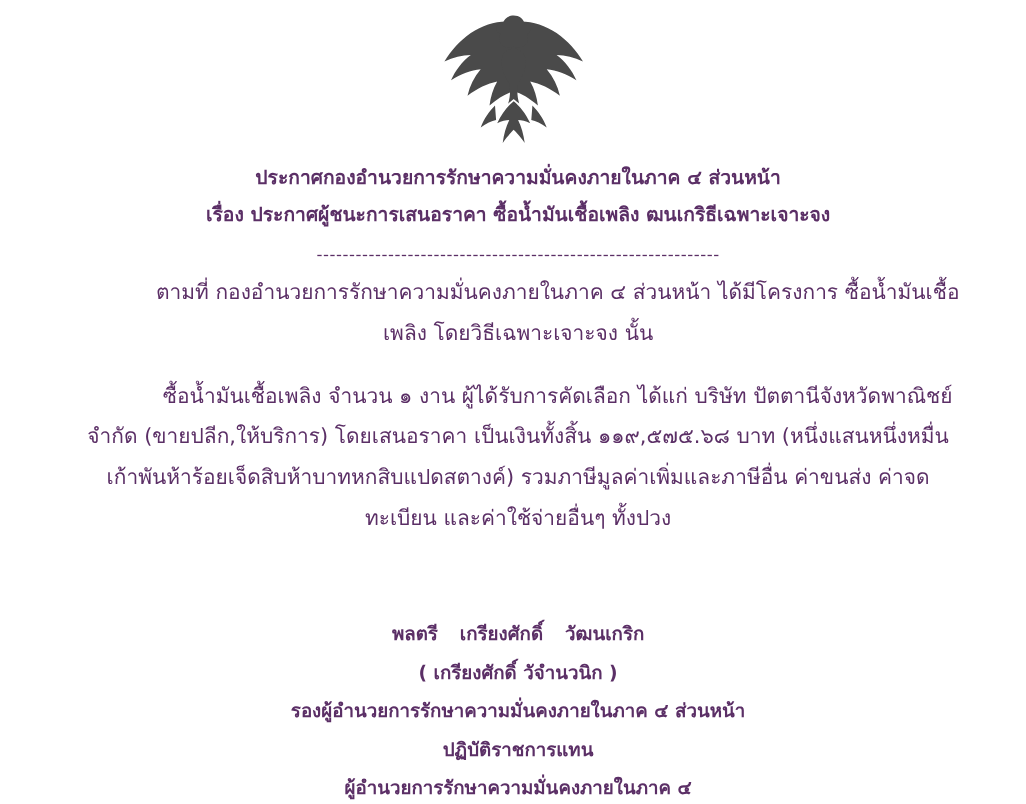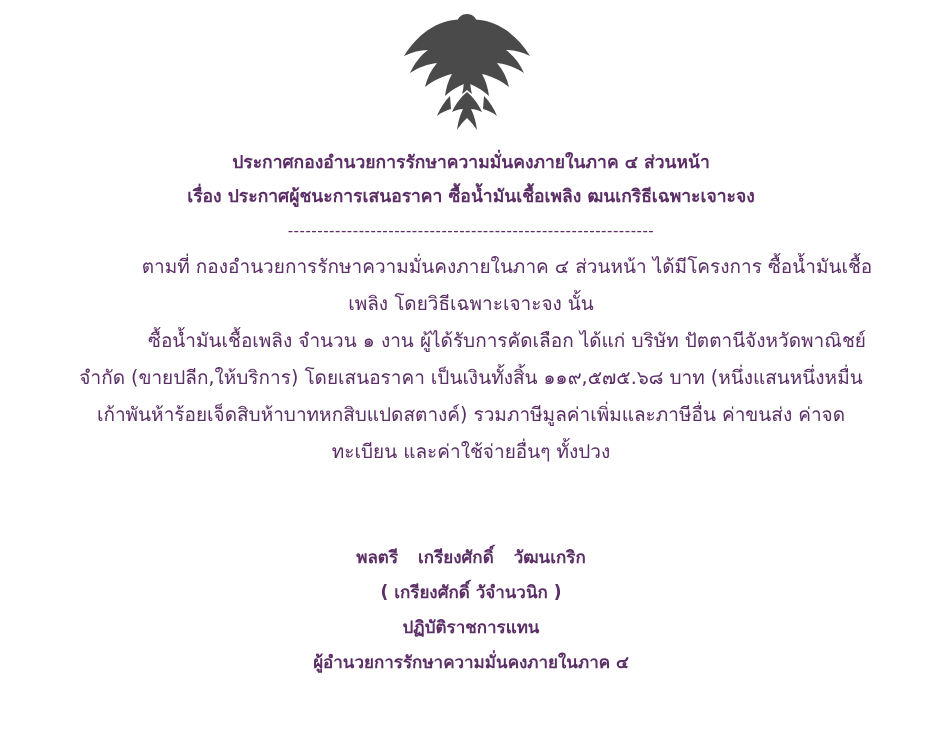--- a/index.html
+++ b/index.html
@@ -60,21 +60,21 @@
     line-height: 1.95;
     color: #5b2f66;
     text-align: center;
     margin: 0;
   }
   .para .indent {
     display: inline-block;
     width: 72px;
   }
   .para + .para {
-    margin-top: 0;
+    margin-top: 20px;
   }
   .date-line {
     margin-top: 30px;
     text-align: center;
     font-size: 17px;
     color: #5b2f66;
     padding-left: 40px;
   }
   .date-line .sp {
     display: inline-block;
@@ -126,18 +126,19 @@
     <p class="para"><span class="indent"></span><span>ตามที่ กองอำนวยการรักษาความมั่นคงภายในภาค ๔ ส่วนหน้า ได้มีโครงการ ซื้อน้ำมันเชื้อเพลิง โดยวิธีเฉพาะเจาะจง  นั้น</span></p>
 
     <p class="para"><span class="indent"></span><span>ซื้อน้ำมันเชื้อเพลิง จำนวน ๑ งาน ผู้ได้รับการคัดเลือก ได้แก่ บริษัท ปัตตานีจังหวัดพาณิชย์ จำกัด (ขายปลีก,ให้บริการ) โดยเสนอราคา เป็นเงินทั้งสิ้น ๑๑๙,๕๗๕.๖๘ บาท (หนึ่งแสนหนึ่งหมื่นเก้าพันห้าร้อยเจ็ดสิบห้าบาทหกสิบแปดสตางค์) รวมภาษีมูลค่าเพิ่มและภาษีอื่น ค่าขนส่ง ค่าจดทะเบียน และค่าใช้จ่ายอื่นๆ ทั้งปวง</span></p>
 
 
     <div class="signature-block">
       <div class="sig-name">
         <span>พลตรี</span><span class="gap"></span><span>เกรียงศักดิ์</span><span class="gap"></span><span>วัฒนเกริก</span>
       </div>
       <div>( เกรียงศักดิ์    วัจำนวนิก )</div>
+      <div>รองผู้อำนวยการรักษาความมั่นคงภายในภาค ๔ ส่วนหน้า</div>
       <div>ปฏิบัติราชการแทน</div>
       <div>ผู้อำนวยการรักษาความมั่นคงภายในภาค ๔</div>
     </div>
 
   </div>
 </div>
 
 </body></html>

